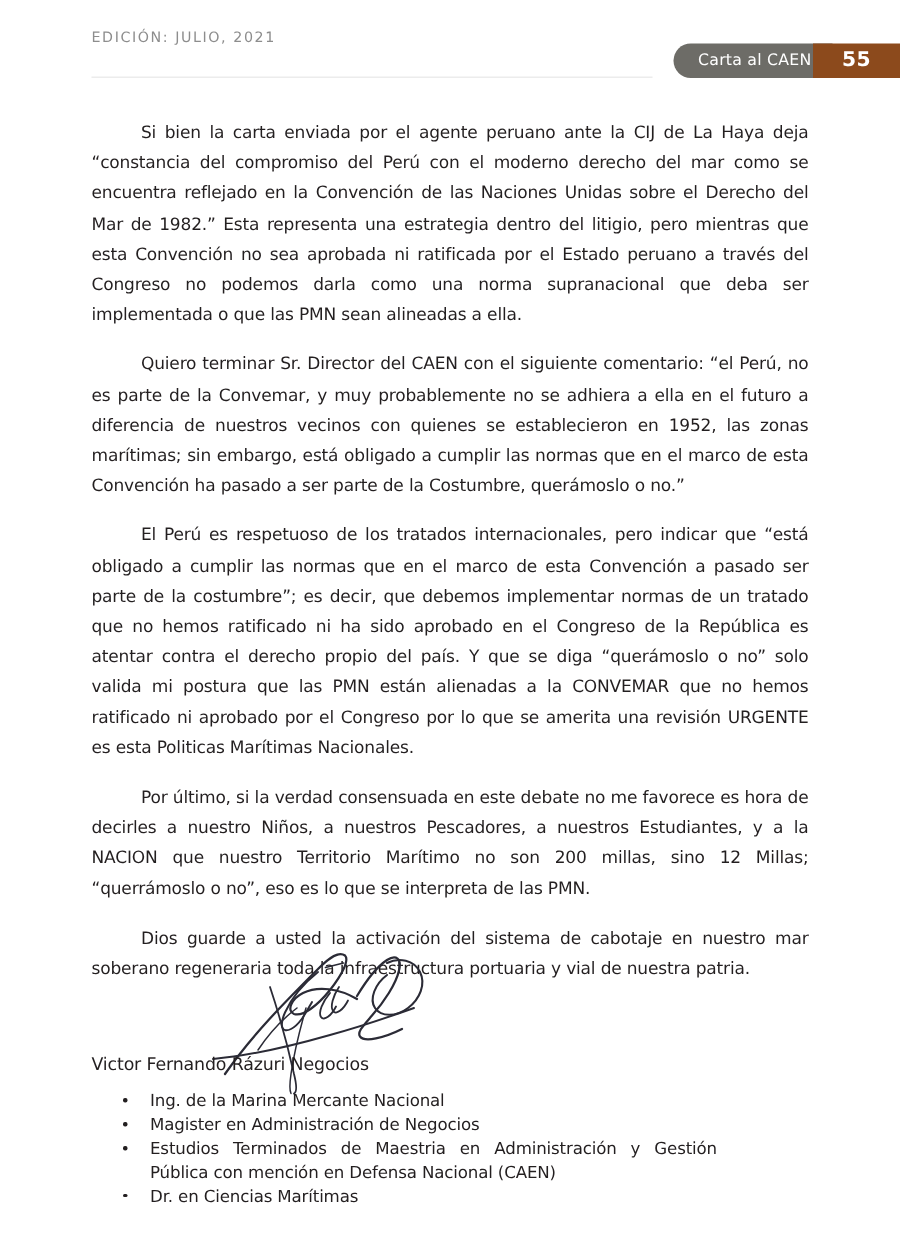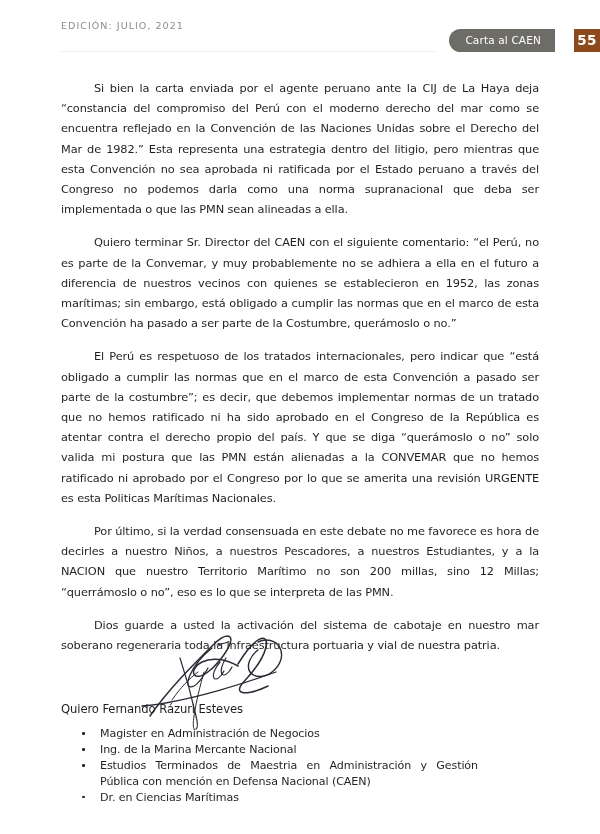--- a/index.html
+++ b/index.html
@@ -72,21 +72,21 @@
     font-weight: normal;
     letter-spacing: 0.15px;
     white-space: nowrap;
     line-height: 1;
   }
 
   .page-number-block {
     position: absolute;
     right: 0;
     top: 29px;
-    width: 26px;
+    width: 58px;
     height: 23px;
     background: #8c4a1c;
     display: flex;
     align-items: center;
     justify-content: center;
   }
   .page-number-block .num {
     color: #ffffff;
     font-size: 13.5px;
     font-weight: bold;
@@ -220,34 +220,34 @@
         <path d="M142 14 C 150 10, 160 12, 164 20 C 168 28, 164 38, 156 44 C 148 50, 138 50, 134 44 C 130 38, 134 28, 142 22" stroke-width="1.4"></path>
         <path d="M26 78 C 48 76, 76 70, 104 62 C 126 56, 146 49, 160 44" stroke-width="1.3"></path>
         <path d="M64 30 C 70 48, 76 70, 80 88 C 82 96, 82 100, 80 101" stroke-width="1.2"></path>
         <path d="M88 44 C 84 58, 80 74, 78 88 C 77 95, 77 99, 78 101" stroke-width="1.0"></path>
         <path d="M101 17 L 113 14" stroke-width="1.1"></path>
         <path d="M56 72 C 64 60, 74 50, 82 44" stroke-width="1.0"></path>
       </g>
     </svg>
   </div>
 
-  <div class="signer-name">Quiero Fernando Rázuri Esteves</div>
+  <div class="signer-name">Victor Fernando Rázuri Negocios</div>
 
   <ul class="credentials">
     <li>
       <span class="bullet-dot"></span>
+      <span class="cred-text">Ing. de la Marina Mercante Nacional</span>
+    </li>
+    <li>
+      <span class="bullet-dot"></span>
       <span class="cred-text">Magister en Administración de Negocios</span>
     </li>
+    <li class="justified">
+      <span class="bullet-dot"></span>
+      <span class="cred-text">Estudios Terminados de Maestria en Administración y Gestión Pública con mención en Defensa Nacional (CAEN)</span>
+    </li>
     <li>
       <span class="bullet-dot"></span>
-      <span class="cred-text">Ing. de la Marina Mercante Nacional</span>
-    </li>
-    <li class="justified">
-      <span class="bullet-dot"></span>
-      <span class="cred-text">Estudios Terminados de Maestria en Administración y Gestión Pública con mención en Defensa Nacional (CAEN)</span>
-    </li>
-    <li>
-      <span class="bullet-dot"></span>
       <span class="cred-text">Dr. en Ciencias Marítimas</span>
     </li>
   </ul>
 
 </div>
 
 </body></html>

